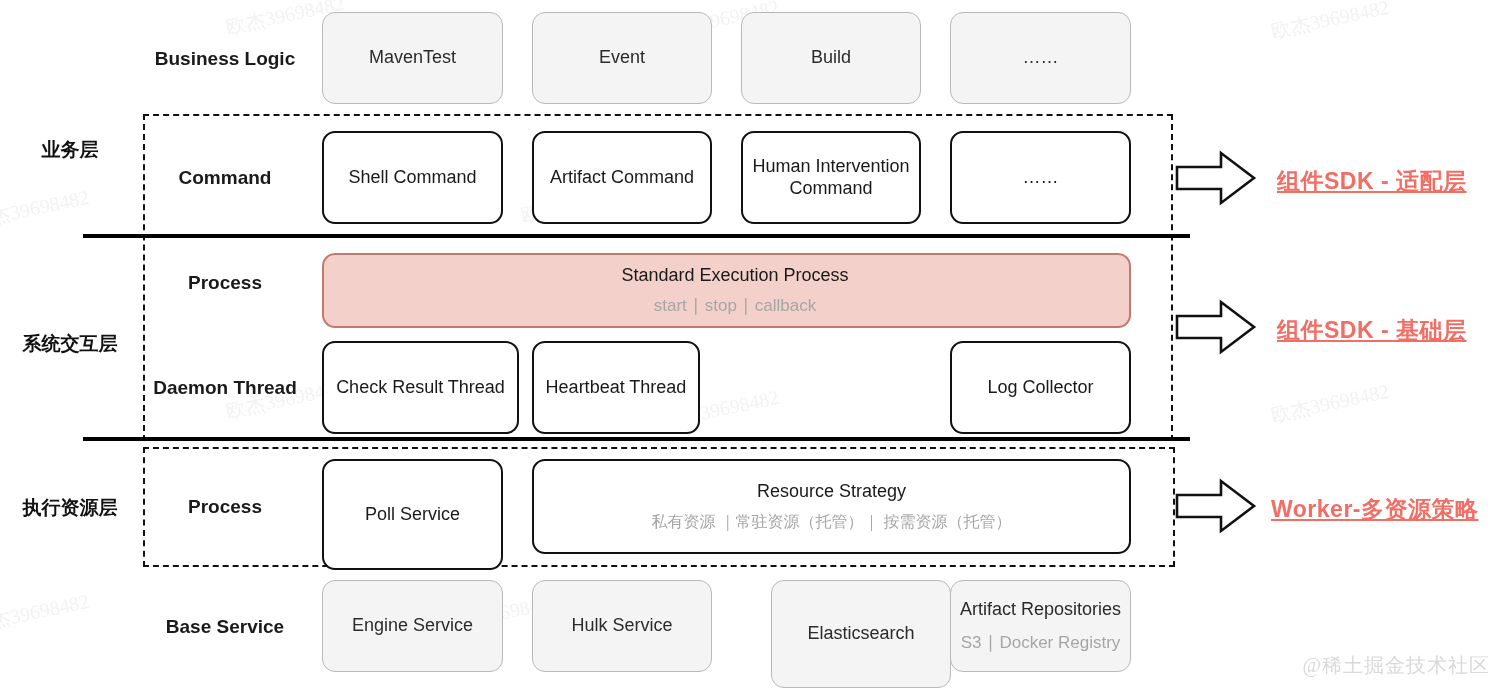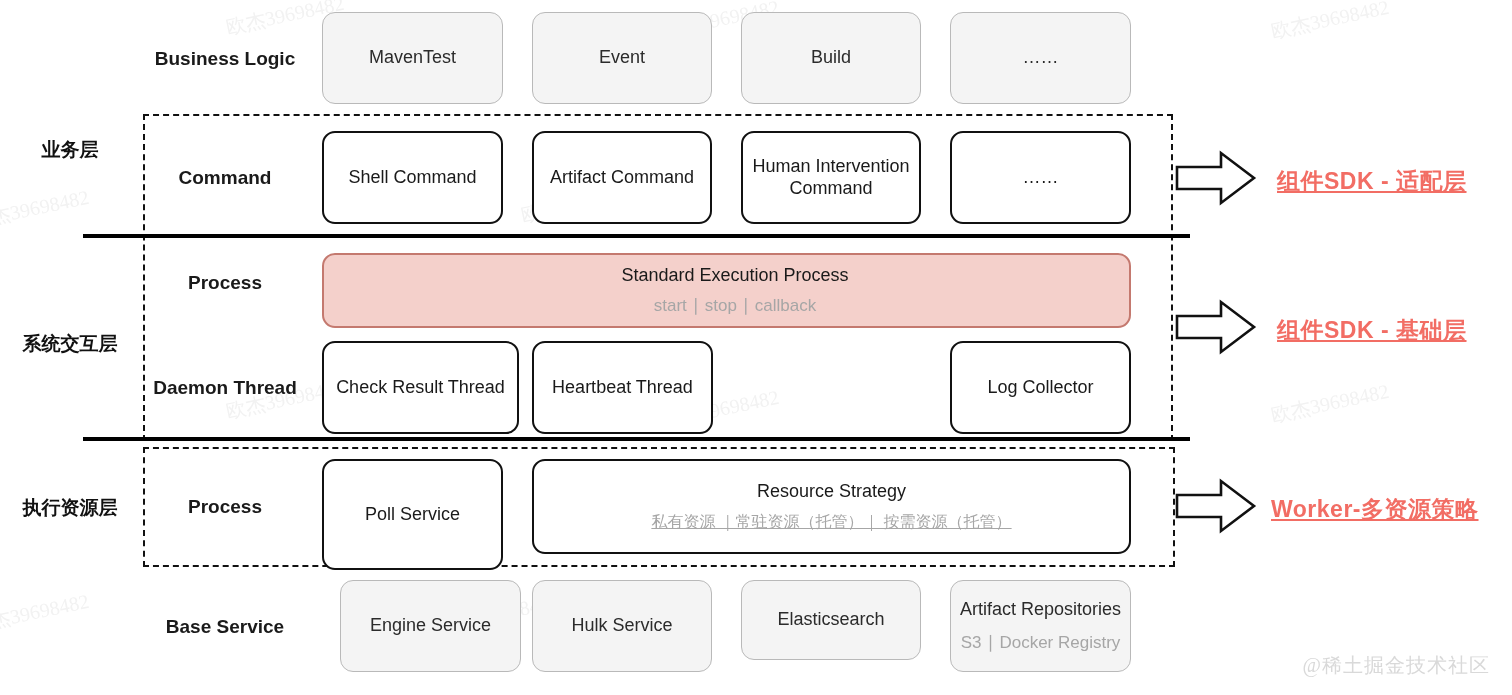--- a/index.html
+++ b/index.html
@@ -85,21 +85,21 @@
   }
   .node.solid   { border: 2.5px solid #111; background: #fff; }
   .node.grey    { border: 1.5px solid #b9b9b9; background: #f4f4f4; color: #2b2b2b; }
   .node.pink    { border: 2px solid #c4796f; background: #f4d0cb; padding-left: 25px; }
   .node .sub {
     margin-top: 9px;
     font-size: 17px;
     color: #a6a6a6;
     font-weight: normal;
   }
-  .node .sub-cn { font-size: 16px; text-decoration: underline; }
+  .node .sub-cn { font-size: 16px; }
 
   
   .arrow { position: absolute; }
   .arrow svg { display: block; }
 
   
   .callout {
     position: absolute;
     font-size: 23px;
     font-weight: bold;
@@ -166,44 +166,44 @@
   <div class="rowlabel" style="left:120px; top:271px;">Process</div>
   <div class="node pink" style="left:322px; top:253px; width:809px; height:75px;">
     <span>Standard Execution Process</span>
     <span class="sub">start ∣ stop ∣ callback</span>
   </div>
 
   <div class="rowlabel" style="left:120px; top:376px;">Daemon Thread</div>
   <div class="node solid" style="left:322px; top:341px; width:197px; height:93px;">
     <span>Check Result Thread</span>
   </div>
-  <div class="node solid" style="left:532px; top:341px; width:181px; height:93px;">
+  <div class="node solid" style="left:532px; top:341px; width:168px; height:93px;">
     <span>Heartbeat Thread</span>
   </div>
   <div class="node solid" style="left:950px; top:341px; width:181px; height:93px;">
     <span>Log Collector</span>
   </div>
 
   <div class="rowlabel" style="left:120px; top:495px;">Process</div>
   <div class="node solid" style="left:322px; top:459px; width:181px; height:111px;">
     <span>Poll Service</span>
   </div>
   <div class="node solid" style="left:532px; top:459px; width:599px; height:95px;">
     <span>Resource Strategy</span>
     <span class="sub sub-cn">私有资源 ｜常驻资源（托管）｜ 按需资源（托管）</span>
   </div>
 
   <div class="rowlabel" style="left:120px; top:615px;">Base Service</div>
-  <div class="node grey" style="left:322px; top:580px; width:181px; height:92px;margin-left:18px;">
+  <div class="node grey" style="left:322px; top:580px; width:181px; height:92px;">
     <span>Engine Service</span>
   </div>
   <div class="node grey" style="left:532px; top:580px; width:180px; height:92px;">
     <span>Hulk Service</span>
   </div>
-  <div class="node grey" style="left:741px; top:580px; width:180px; height:80px;">
+  <div class="node grey" style="left:771px; top:580px; width:180px; height:108px;">
     <span>Elasticsearch</span>
   </div>
   <div class="node grey" style="left:950px; top:580px; width:181px; height:92px;">
     <span>Artifact Repositories</span>
     <span class="sub" style="margin-top:12px;">S3 ∣ Docker Registry</span>
   </div>
 
   <div class="arrow" style="left:1175px; top:150px;">
     <svg width="82" height="56" viewBox="0 0 82 56">
       <polygon points="2,17 46,17 46,3 79,28 46,53 46,39 2,39" fill="#ffffff" stroke="#111111" stroke-width="2.6" stroke-linejoin="miter"></polygon>

